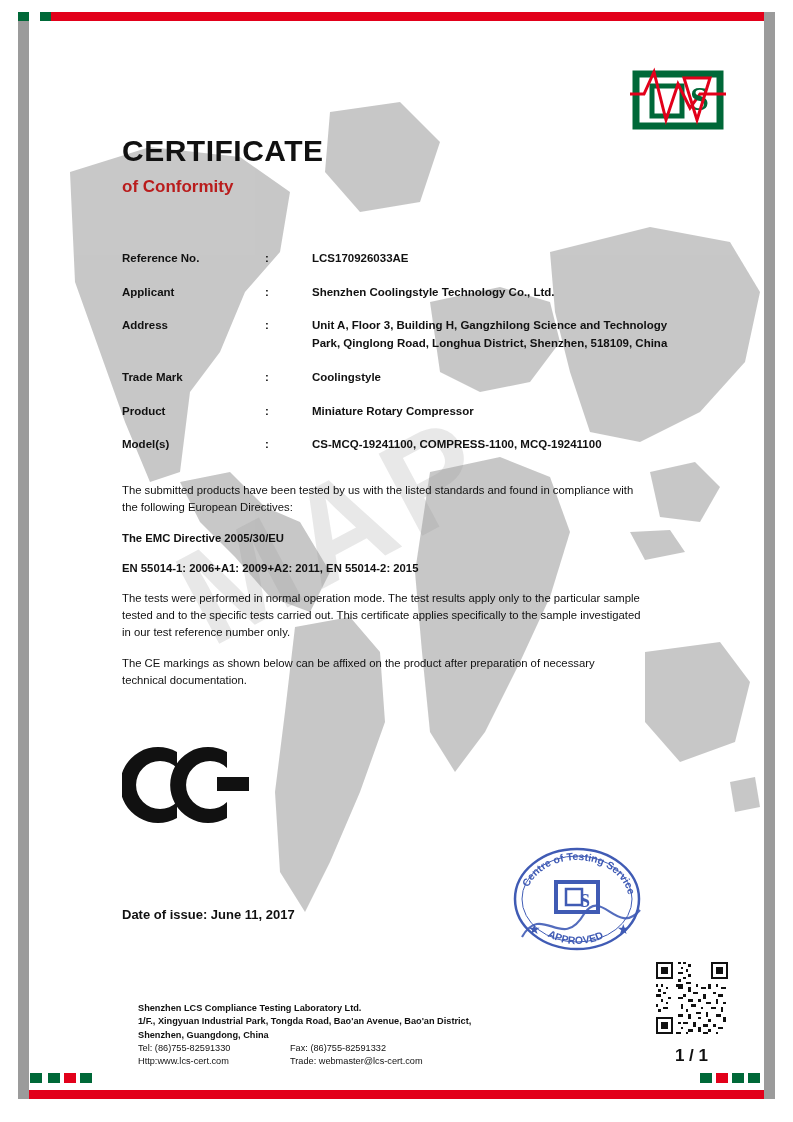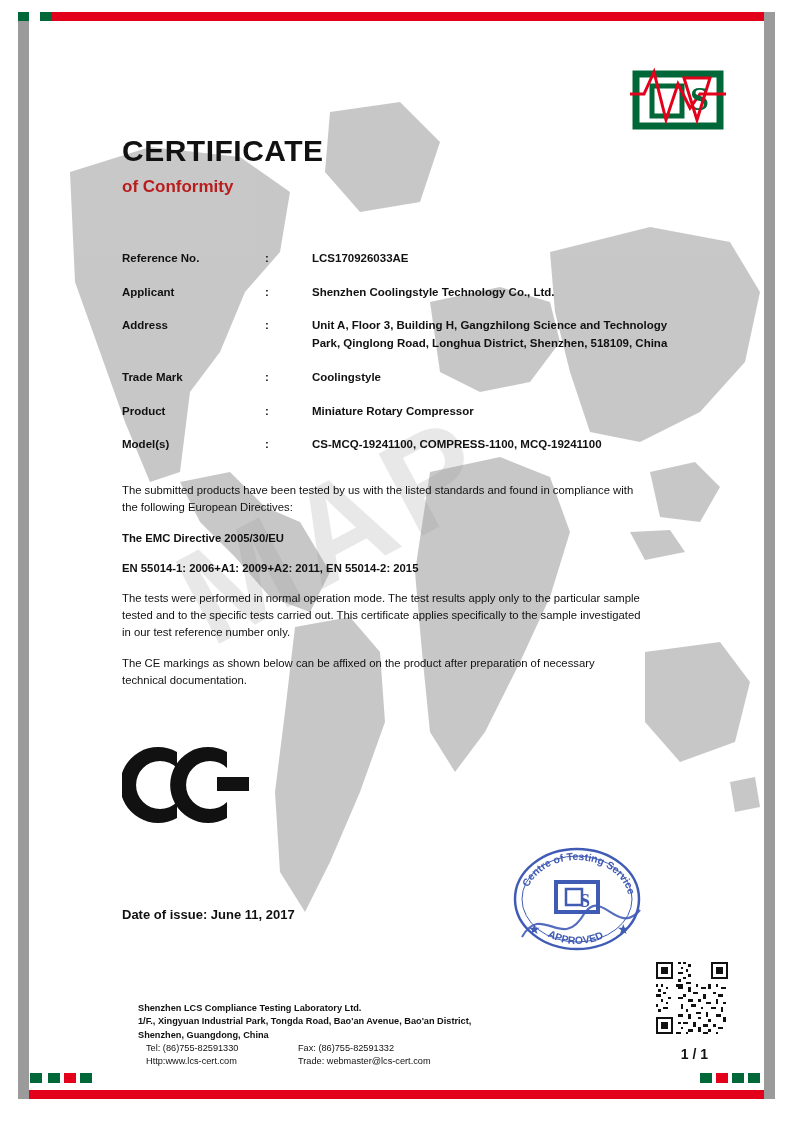--- a/index.html
+++ b/index.html
@@ -162,27 +162,27 @@
   }
 
   .footer {
     position: absolute;
     left: 108px; top: 980px;
     font-size: 9.2px;
     line-height: 1.45;
     color: #111;
   }
   .footer .b { font-weight: bold; }
-  .footer-row { display: flex; margin-left: 8px; }
+  .footer-row { display: flex; }
   .footer-col1 { width: 152px; }
 
   .page-num {
     position: absolute;
     right: 56px; top: 1024px;
-    font-size: 14px;
+    font-size: 17px;
     font-weight: bold;
   }
 
   .footline {
     position: absolute;
     left: 108px; top: 975px;
     width: 540px; height: 0px;
   }
 </style>
 </head>

